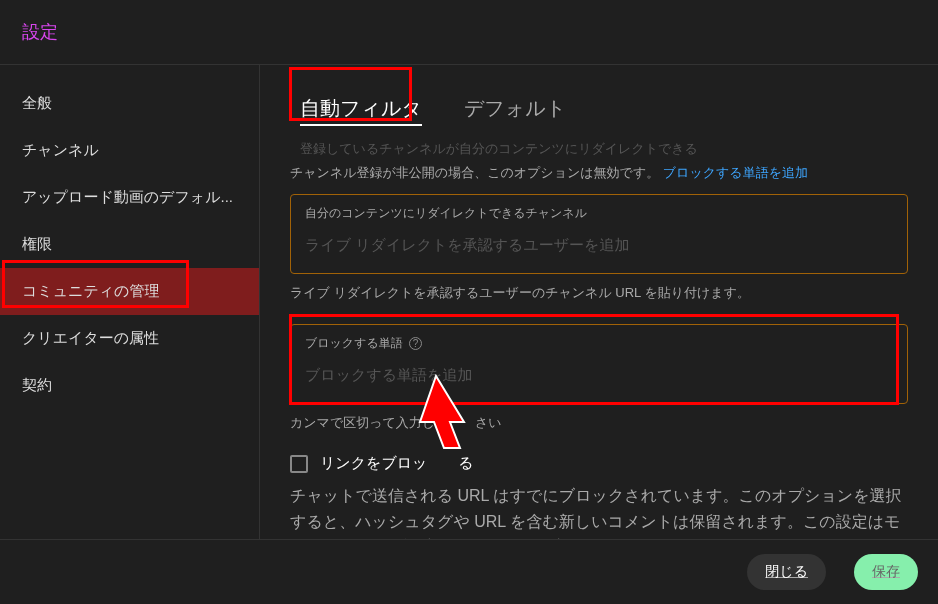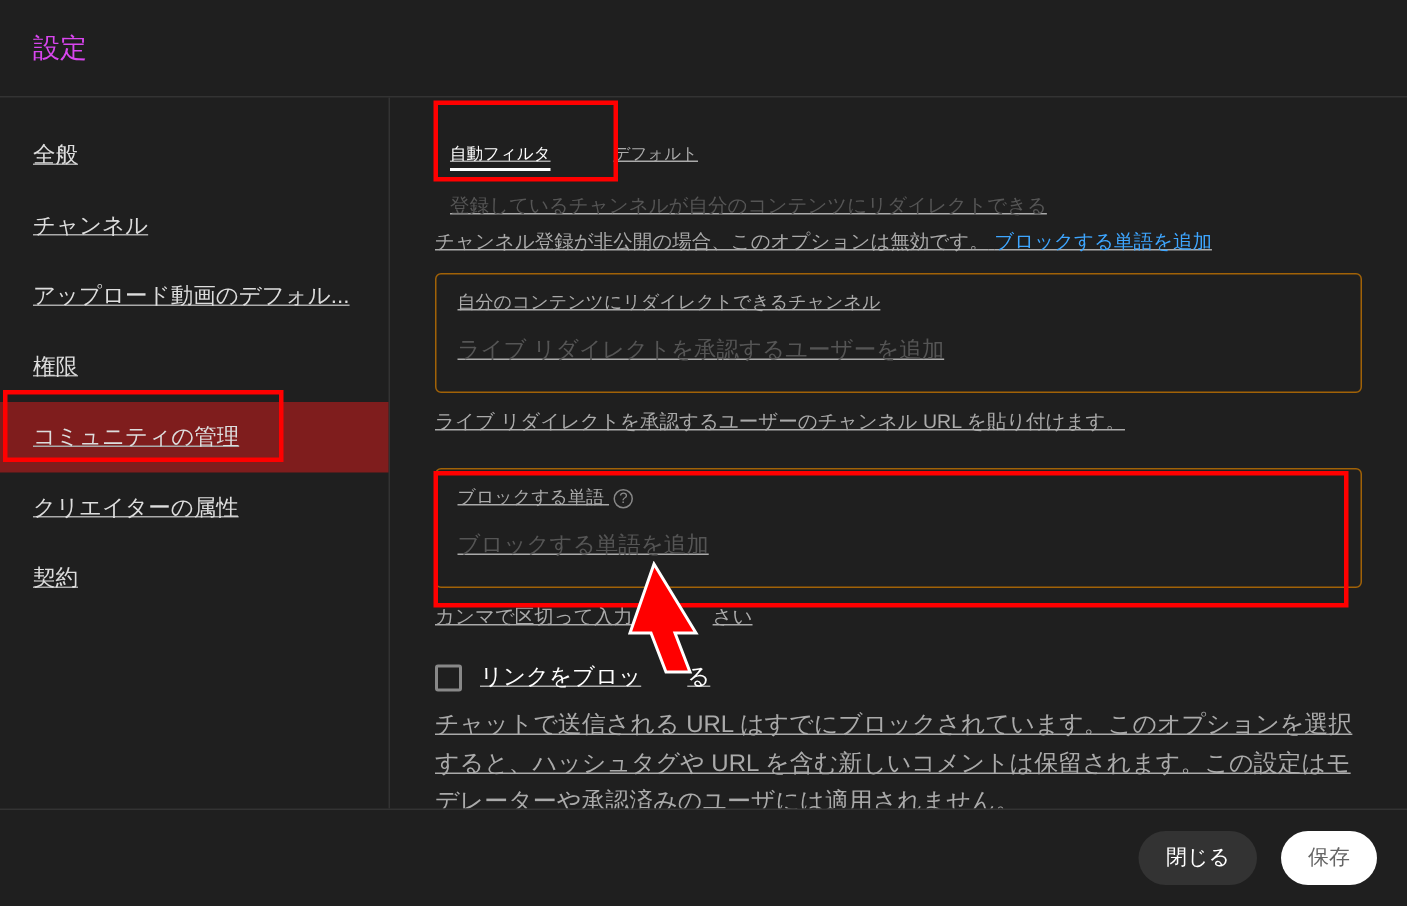--- a/index.html
+++ b/index.html
@@ -19,21 +19,20 @@
     }
     .header {
       padding: 20px 22px;
       color: #d946ef;
       font-size: 18px;
     }
     .main-container {
       display: flex;
       height: calc(100% - 125px);
       border-top: 1px solid #333;
-      text-decoration: underline;
     }
     .sidebar {
       width: 260px;
       border-right: 1px solid #333;
       padding-top: 15px;
     }
     .sidebar-item {
       padding: 14px 22px;
       color: #ddd;
       font-size: 15px;
@@ -55,21 +54,21 @@
     .tabs-row {
       display: flex;
       gap: 28px;
       margin-bottom: 12px;
       align-items: flex-start;
     }
     .tab {
       padding: 10px 4px 12px 4px;
       color: #aaa;
       cursor: pointer;
-      font-size: 11px;
+      font-size: 20px;
     }
     .tab.active {
       color: #fff;
     }
     .tab-underline {
       position: absolute;
       bottom: 8px;
       left: 10px;
       right: 10px;
       height: 2px;
@@ -139,37 +138,38 @@
       line-height: 1.6;
     }
     .footer {
       position: absolute;
       bottom: 0;
       left: 0;
       right: 0;
       padding: 14px 20px;
       display: flex;
       justify-content: flex-end;
-      gap: 16px;
+      gap: 28px;
       border-top: 1px solid #333;
       background: #1f1f1f;
+      text-decoration: underline;
     }
     .btn {
       padding: 9px 18px;
       border-radius: 18px;
       border: none;
       font-size: 14px;
       cursor: pointer;
     }
     .btn-close {
       background: #333;
       color: #fff;
     }
     .btn-save {
-      background: #ffffff;
+      background: #86efac;
       color: #666;
     }
     .highlight-red {
       border: 3px solid #ff0000;
       position: absolute;
       pointer-events: none;
     }
     .highlight-tab {
       top: 67px;
       left: 289px;

